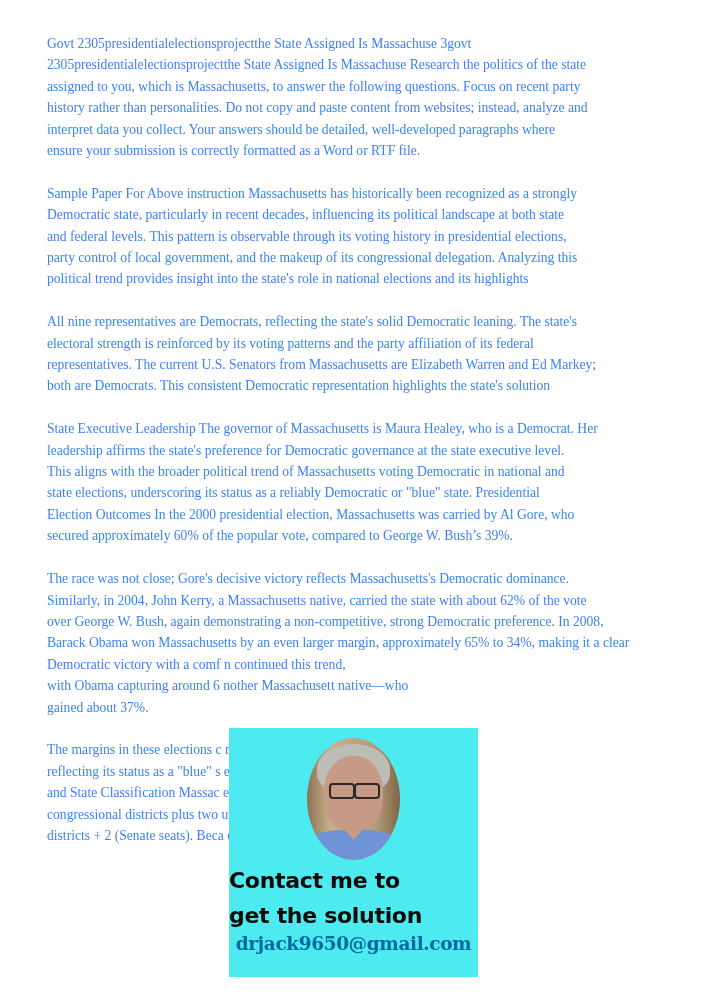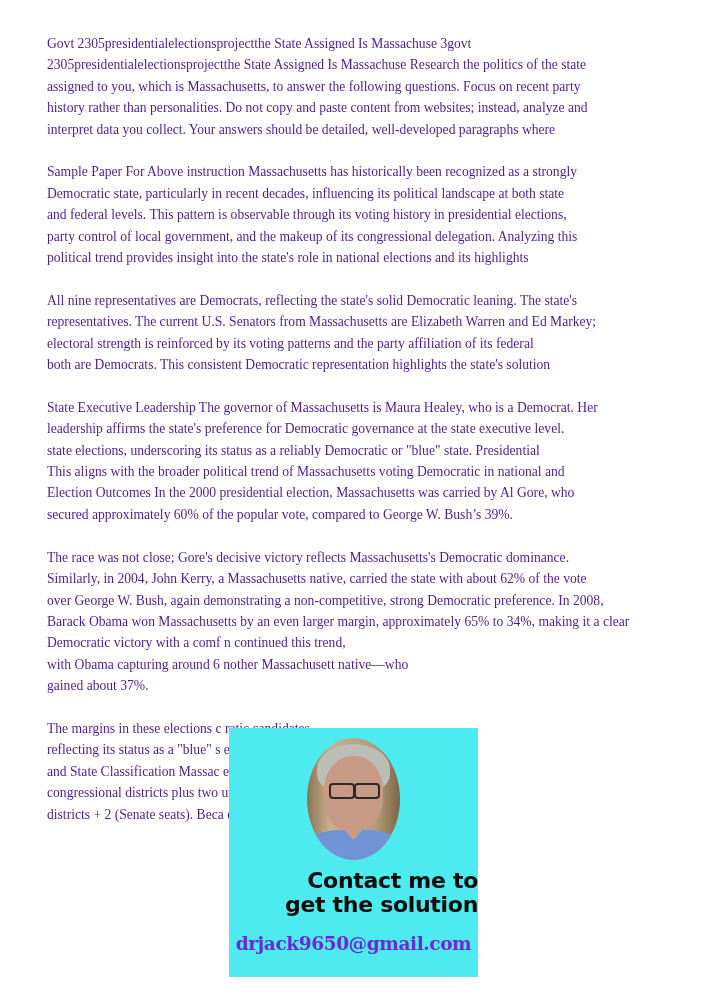--- a/index.html
+++ b/index.html
@@ -1,20 +1,20 @@
 <!DOCTYPE html>
 <html><head>
 <meta charset="utf-8">
 <style>
   html, body { margin: 0; padding: 0; background: #ffffff; }
   body { width: 708px; height: 1000px; position: relative; overflow: hidden; }
   .page {
     position: absolute; left: 47px; top: 33px; width: 640px;
     font-family: "Liberation Serif", "DejaVu Serif", serif;
-    font-size: 13.6px; line-height: 21.4px; color: #4c1d95;
+    font-size: 13.6px; line-height: 21.4px; color: #3b82f6;
   }
   .para { margin: 0 0 21.4px 0; }
   .line { display: block; white-space: nowrap; }
   .overlay {
     position: absolute; left: 229px; top: 728px; width: 249px; height: 249px;
     background: #4debf0;
   }
   .portrait {
     position: absolute; left: 78px; top: 10px; width: 93px; height: 122px;
     border-radius: 50%; overflow: hidden;
@@ -36,61 +36,62 @@
   }
   .portrait .shirt {
     position: absolute; left: -4px; top: 92px; width: 101px; height: 40px;
     border-radius: 40% 40% 0 0; background: #6f93d6;
   }
   .portrait .collar {
     position: absolute; left: 34px; top: 88px; width: 25px; height: 14px; background: #c79a86;
     clip-path: polygon(0 0, 100% 0, 50% 100%);
   }
   .cta {
-    position: absolute; left: 0; width: 249px; text-align: right;
+    position: absolute; left: 0; width: 249px; text-align: left;
     font-family: "DejaVu Sans", sans-serif; font-weight: bold; color: #0a0a0a;
     font-size: 22px; letter-spacing: -0.3px;
   }
   .cta1 { top: 140px; }
-  .cta2 { top: 164px; }
+  .cta2 { top: 175px; }
   .email {
     position: absolute; left: 0; top: 205px; width: 249px; text-align: center;
-    font-family: "DejaVu Serif", serif; font-weight: bold; font-size: 18.5px; color: #6d28d9;
+    font-family: "DejaVu Serif", serif; font-weight: bold; font-size: 18.5px; color: #0369a1;
     letter-spacing: -0.4px;
   }
 </style>
 </head>
 <body>
 
 <div class="page">
   <p class="para">
     <span class="line">Govt 2305presidentialelectionsprojectthe State Assigned Is Massachuse 3govt</span>
     <span class="line">2305presidentialelectionsprojectthe State Assigned Is Massachuse Research the politics of the state</span>
     <span class="line">assigned to you, which is Massachusetts, to answer the following questions. Focus on recent party</span>
     <span class="line">history rather than personalities. Do not copy and paste content from websites; instead, analyze and</span>
     <span class="line">interpret data you collect. Your answers should be detailed, well-developed paragraphs where</span>
+    <span class="line">ensure your submission is correctly formatted as a Word or RTF file.</span>
   </p>
   <p class="para">
     <span class="line">Sample Paper For Above instruction Massachusetts has historically been recognized as a strongly</span>
     <span class="line">Democratic state, particularly in recent decades, influencing its political landscape at both state</span>
     <span class="line">and federal levels. This pattern is observable through its voting history in presidential elections,</span>
     <span class="line">party control of local government, and the makeup of its congressional delegation. Analyzing this</span>
     <span class="line">political trend provides insight into the state's role in national elections and its highlights</span>
   </p>
   <p class="para">
     <span class="line">All nine representatives are Democrats, reflecting the state's solid Democratic leaning. The state's</span>
+    <span class="line">electoral strength is reinforced by its voting patterns and the party affiliation of its federal</span>
     <span class="line">representatives. The current U.S. Senators from Massachusetts are Elizabeth Warren and Ed Markey;</span>
-    <span class="line">electoral strength is reinforced by its voting patterns and the party affiliation of its federal</span>
     <span class="line">both are Democrats. This consistent Democratic representation highlights the state's solution</span>
   </p>
   <p class="para">
     <span class="line">State Executive Leadership The governor of Massachusetts is Maura Healey, who is a Democrat. Her</span>
     <span class="line">leadership affirms the state's preference for Democratic governance at the state executive level.</span>
+    <span class="line">This aligns with the broader political trend of Massachusetts voting Democratic in national and</span>
     <span class="line">state elections, underscoring its status as a reliably Democratic or "blue" state. Presidential</span>
-    <span class="line">This aligns with the broader political trend of Massachusetts voting Democratic in national and</span>
     <span class="line">Election Outcomes In the 2000 presidential election, Massachusetts was carried by Al Gore, who</span>
     <span class="line">secured approximately 60% of the popular vote, compared to George W. Bush’s 39%.</span>
   </p>
   <p class="para">
     <span class="line">The race was not close; Gore's decisive victory reflects Massachusetts's Democratic dominance.</span>
     <span class="line">Similarly, in 2004, John Kerry, a Massachusetts native, carried the state with about 62% of the vote</span>
     <span class="line">over George W. Bush, again demonstrating a non-competitive, strong Democratic preference. In 2008,</span>
     <span class="line">Barack Obama won Massachusetts by an even larger margin, approximately 65% to 34%, making it a clear</span>
     <span class="line">Democratic victory with a comf                                                          n continued this trend,</span>
     <span class="line">with Obama capturing around 6                                                          nother Massachusett native—who</span>

